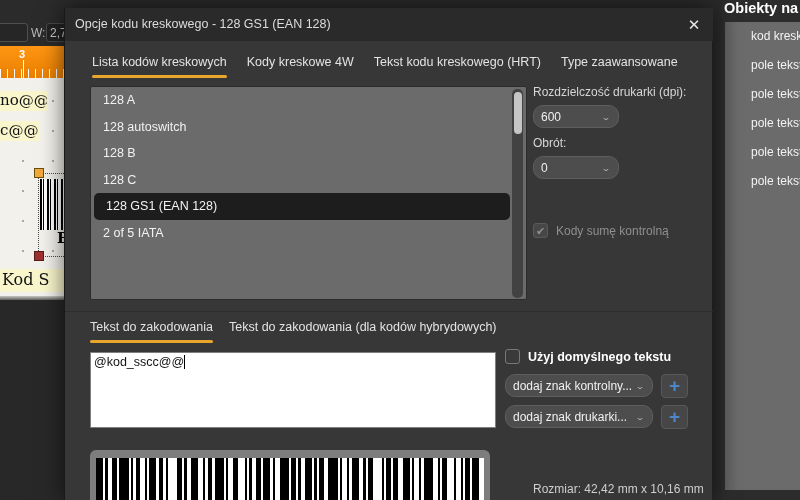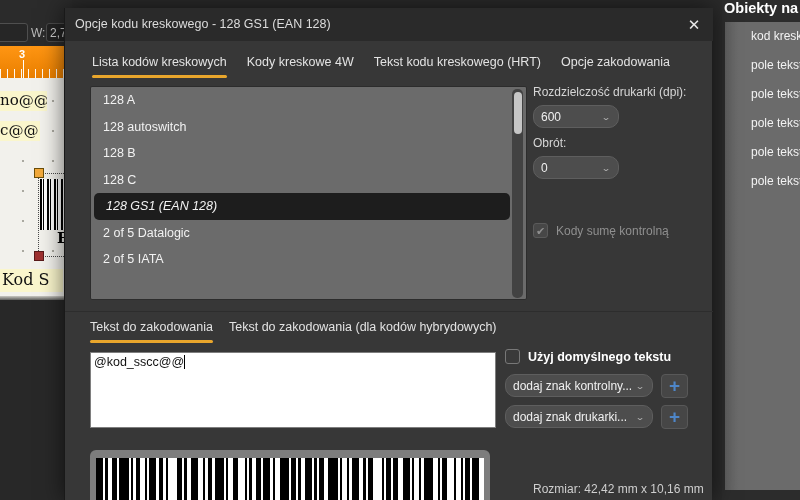--- a/index.html
+++ b/index.html
@@ -53,21 +53,21 @@
   .dlg-title{left:10px;top:9px;font-size:12.5px;color:#dcdcdc;white-space:nowrap;}
   .dlg-close{left:617px;top:6px;width:24px;height:22px;color:#e8e8e8;font-size:15px;text-align:center;line-height:22px;cursor:pointer;}
 
   .tabs{display:flex;gap:20px;left:27px;top:47px;}
   .tabs2{left:25px;top:312px;gap:16px;}
   .tab{position:relative;color:var(--txt);font-size:12.5px;padding-bottom:9px;white-space:nowrap;cursor:pointer;}
   .tab.active::after{content:"";position:absolute;left:0;right:0;bottom:0;height:3px;background:var(--accent);border-radius:2px;}
 
   #bc-list{left:25px;top:78px;width:437px;height:214px;background:var(--list-bg);border:1px solid #2c2c2c;border-radius:2px;overflow:hidden;}
   .bc-row{height:26.5px;line-height:26.5px;padding-left:12px;font-size:12.5px;color:#f2f2f2;white-space:nowrap;cursor:pointer;}
-  .bc-row.selected{background:#1d1d1d;border-radius:5px;margin:0 16px 0 3px;font-style:italic;}
+  .bc-row.selected{background:#1d1d1d;border-radius:5px;margin:0 16px 0 3px;}
   .scrollbar{left:421px;top:2px;width:11px;height:209px;background:#424242;border-radius:5px;}
   .thumb{left:1.5px;top:3px;width:8px;height:42px;background:#c6c6c6;border-radius:4px;cursor:pointer;}
 
   .field-label{font-size:12px;color:#d6d6d6;white-space:nowrap;}
   .dropdown{height:23px;background:var(--ctrl-bg);border:1px solid var(--ctrl-border);border-radius:10px;
     color:#f0f0f0;font-size:12px;display:flex;align-items:center;padding:0 7px;cursor:pointer;}
   .dropdown .chev{margin-left:auto;color:#b2b2b2;font-size:12px;transform:scaleY(.7);}
   .dd-res{left:468px;top:97px;width:86px;}
   .dd-rot{left:468px;top:148px;width:86px;}
   .lbl-res{left:468px;top:77px;}
@@ -144,30 +144,29 @@
 <div class="abs" id="dialog">
   <div class="abs" id="dlg-titlebar">
     <span class="abs dlg-title">Opcje kodu kreskowego - 128 GS1 (EAN 128)</span>
     <span class="abs dlg-close">✕</span>
   </div>
 
   <div class="abs tabs">
     <span class="tab active">Lista kodów kreskowych</span>
     <span class="tab">Kody kreskowe 4W</span>
     <span class="tab">Tekst kodu kreskowego (HRT)</span>
-    <span class="tab">Opcje zakodowania</span>
+    <span class="tab">Type zaawansowane</span>
   </div>
 
   <div class="abs" id="bc-list">
     <div class="bc-row">128 A</div>
       <div class="bc-row">128 autoswitch</div>
       <div class="bc-row">128 B</div>
       <div class="bc-row">128 C</div>
       <div class="bc-row selected">128 GS1 (EAN 128)</div>
-      <div class="bc-row">2 of 5 Datalogic</div>
       <div class="bc-row">2 of 5 IATA</div>
     <div class="abs scrollbar">
       <div class="abs thumb"></div>
     </div>
   </div>
 
   <span class="abs field-label lbl-res">Rozdzielczość drukarki (dpi):</span>
   <div class="abs dropdown dd-res">
     <span>600</span>
     <span class="chev">⌄</span>

